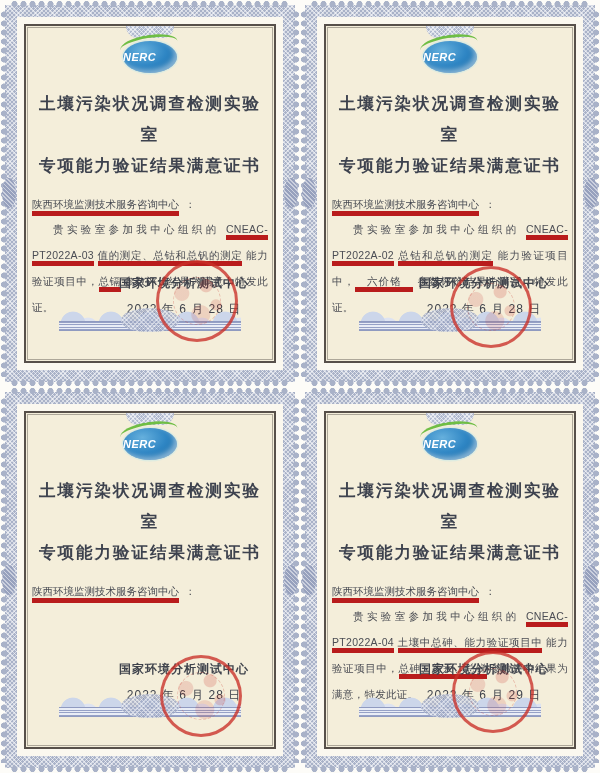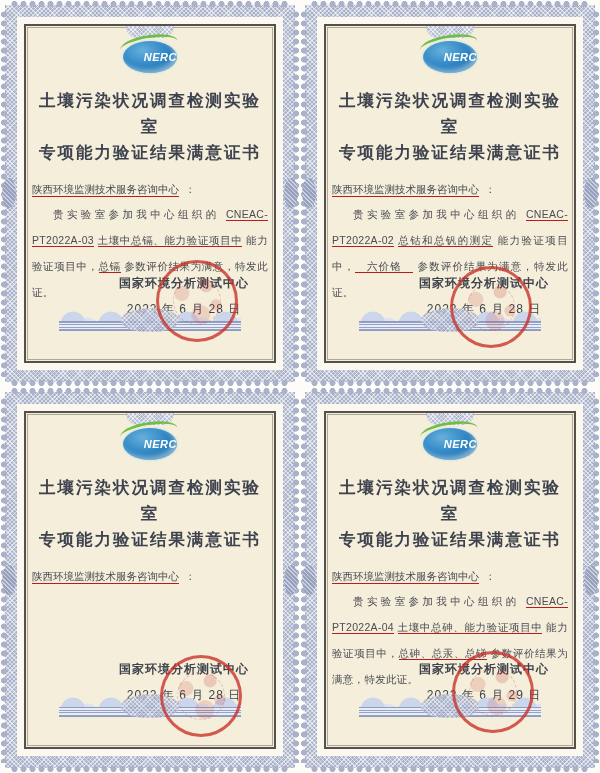--- a/index.html
+++ b/index.html
@@ -52,40 +52,40 @@
       linear-gradient(#b2bbd0,#b2bbd0);
   }
   
   .content{position:absolute;inset:27px 32px;color:#45484f;}
   .logo-row{display:flex;justify-content:center;margin-top:10px;}
   .logo{position:relative;width:58px;height:38px;}
   .logo-oval{
     position:absolute;left:2px;top:4px;width:54px;height:32px;border-radius:50%;
     background:radial-gradient(ellipse at 36% 30%, #66b0dd 0%, #2f86c4 48%, #15649f 100%);
     box-shadow:inset -3px -3px 5px rgba(255,255,255,.45), 0 0 0 1.5px rgba(220,235,225,.9);
-    display:flex;align-items:center;justify-content:flex-end;
+    display:flex;align-items:center;justify-content:flex-start;
     color:#fff;font-style:italic;font-weight:bold;font-size:11px;letter-spacing:.5px;
     font-family:"Liberation Sans",sans-serif;
   }
   .logo-swoosh{
     position:absolute;top:-2px;left:-1px;width:58px;height:18px;border-radius:50%;
     border-top:3px solid #6fbe45;transform:rotate(-9deg);
   }
   .title{
     margin-top:13px;text-align:center;font-family:"Liberation Serif","DejaVu Serif",serif;
-    font-weight:bold;color:#3d424e;font-size:16.5px;letter-spacing:2px;line-height:26px;
+    font-weight:bold;color:#3d424e;font-size:16.5px;letter-spacing:2px;line-height:31px;
   }
   .addressee{margin-top:17px;font-size:10.5px;color:#474a52;}
   .addressee .u{padding-bottom:1px;}
   .addressee .colon{margin-left:6px;}
   .body-par{
     margin-top:4px;font-size:10.5px;color:#4b4d54;line-height:26px;
     text-align:justify;text-indent:2em;letter-spacing:.3px;
   }
-  .u{border-bottom:1px solid #b91c1c;white-space:pre-wrap;}
+  .u{border-bottom:5px solid #b91c1c;white-space:pre-wrap;}
   .sign-block{position:absolute;left:0;right:0;bottom:42px;text-align:center;transform:translateX(34px);}
   .issuer{font-size:12px;font-weight:bold;letter-spacing:1px;color:#3f434c;}
   .date{margin-top:9px;font-size:12px;letter-spacing:1px;color:#3f434c;}
   
   .seal{
     position:absolute;width:76px;height:76px;border-radius:50%;
     border:3.5px solid rgba(201,48,40,.78);
     background:
       radial-gradient(circle at 30% 40%, rgba(201,48,40,.16) 0 7px, rgba(0,0,0,0) 8px),
       radial-gradient(circle at 62% 30%, rgba(201,48,40,.2) 0 6px, rgba(0,0,0,0) 7px),
@@ -150,21 +150,21 @@
             </div>
         </div>
       </div>
       <div class="title">
         <div>土壤污染状况调查检测实验室</div>
         <div>专项能力验证结果满意证书</div>
       </div>
       <div class="addressee">
         <span class="u">陕西环境监测技术服务咨询中心</span><span class="colon">：</span>
       </div>
-      <div class="body-par"><span>贵实验室参加我中心组织的 </span><span class="u">CNEAC-PT2022A-03</span><span> </span><span class="u">土壤中总镉、能力验证项目中</span><span> 能力验证项目中，</span><span class="u">总镉</span><span> 参数评价结果为满意，特发此证。</span></div>
+      <div class="body-par"><span>贵实验室参加我中心组织的 </span><span class="u">CNEAC-PT2022A-03</span><span> </span><span class="u">值的测定、总钴和总钒的测定</span><span> 能力验证项目中，</span><span class="u">总镉</span><span> 参数评价结果为满意，特发此证。</span></div>
       <div class="sign-block">
         <div class="issuer">国家环境分析测试中心</div>
         <div class="date">2022 年 6 月 28 日</div>
       </div>
       <div class="wave">
         <div class="wave-bumps"></div>
         <div class="wave-band"></div>
         <div class="wave-center"></div>
       </div>
     </div>

